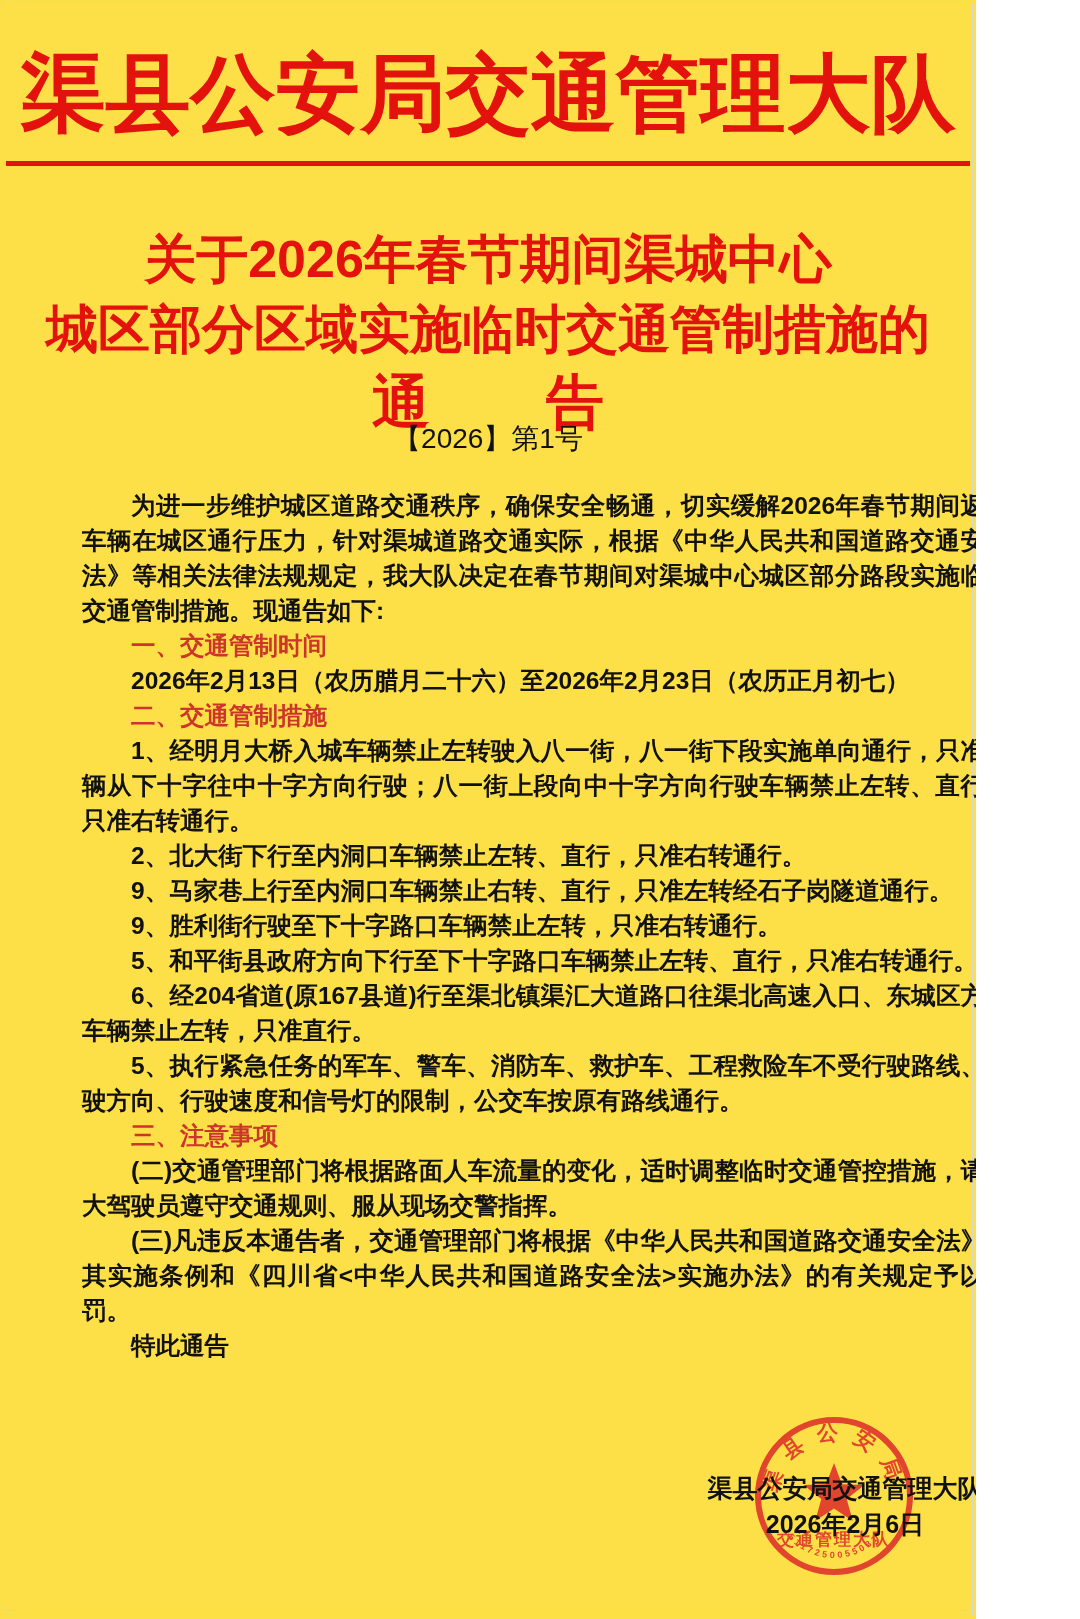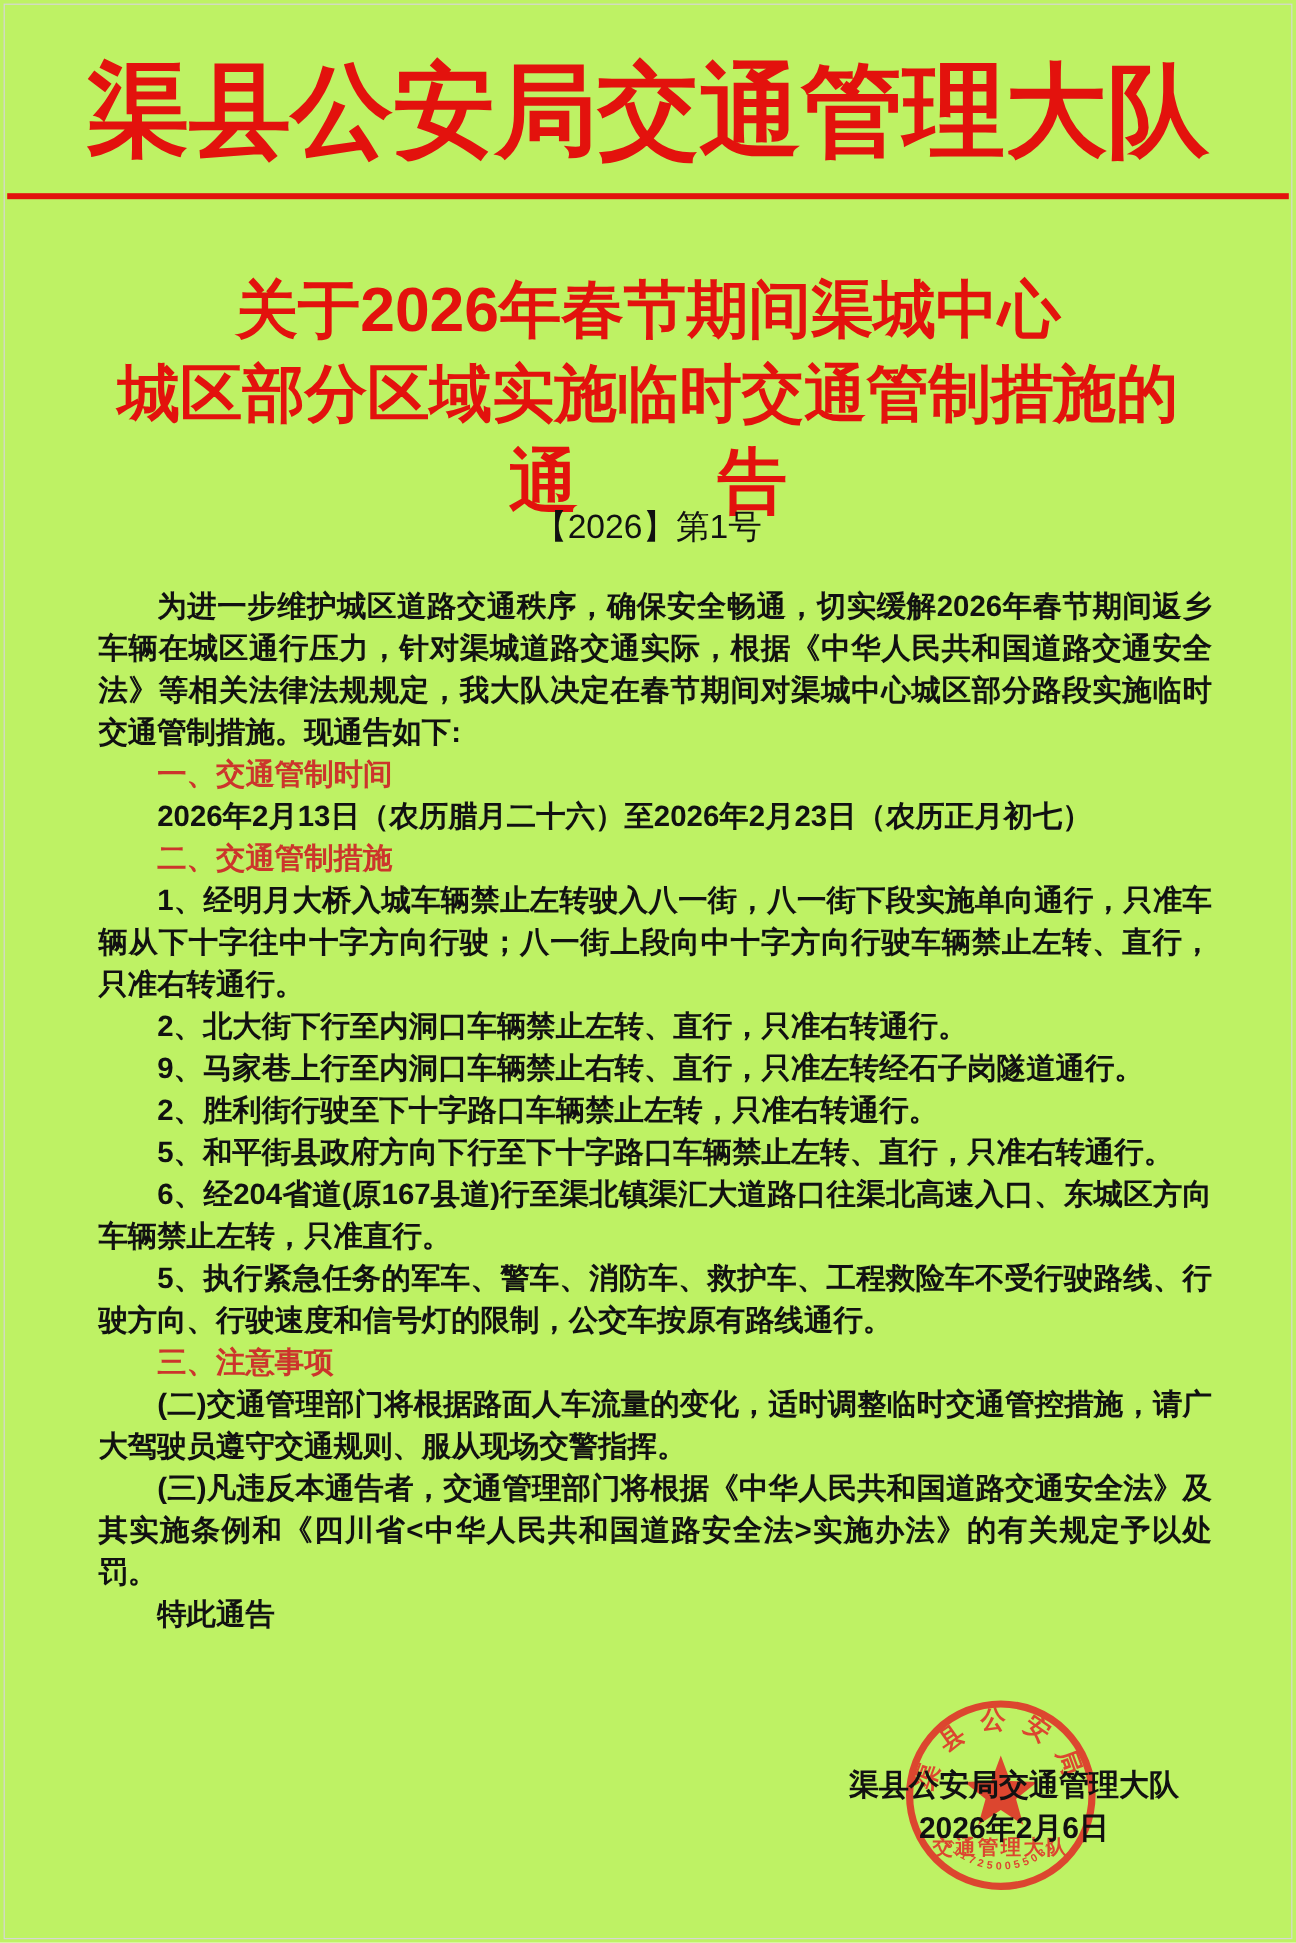--- a/index.html
+++ b/index.html
@@ -1,17 +1,17 @@
 <!DOCTYPE html>
 <html><head>
 <meta charset="utf-8">
 <style>
   html,body { margin:0; padding:0; background:#ffffff; }
   .page {
-    position:relative; width:1080px; height:1619px; background:#bef264;
+    position:relative; width:976px; height:1619px; background:#fde047;
     overflow:hidden; font-family:"Liberation Sans", sans-serif;
   }
   .frame {
     position:absolute; inset:3px; border:1px solid #d6d6d6; pointer-events:none;
   }
   .banner {
     position:absolute; left:0; right:0; top:28px; height:132px; line-height:132px;
     text-align:center; font-family:"Liberation Serif", serif; font-weight:bold;
     font-size:85px; white-space:nowrap;
   }
@@ -64,21 +64,21 @@
   <div class="body-flow">
     <p>为进一步维护城区道路交通秩序，确保安全畅通，切实缓解2026年春节期间返乡车辆在城区通行压力，针对渠城道路交通实际，根据《中华人民共和国道路交通安全法》等相关法律法规规定，我大队决定在春节期间对渠城中心城区部分路段实施临时交通管制措施。现通告如下:</p>
 
     <p style="color:#cc352c;">一、交通管制时间</p>
     <p>2026年2月13日（农历腊月二十六）至2026年2月23日（农历正月初七）</p>
 
     <p style="color:#cc352c;">二、交通管制措施</p>
     <p>1、经明月大桥入城车辆禁止左转驶入八一街，八一街下段实施单向通行，只准车辆从下十字往中十字方向行驶；八一街上段向中十字方向行驶车辆禁止左转、直行，只准右转通行。</p>
     <p>2、北大街下行至内洞口车辆禁止左转、直行，只准右转通行。</p>
     <p>9、马家巷上行至内洞口车辆禁止右转、直行，只准左转经石子岗隧道通行。</p>
-    <p>2、胜利街行驶至下十字路口车辆禁止左转，只准右转通行。</p>
+    <p>9、胜利街行驶至下十字路口车辆禁止左转，只准右转通行。</p>
     <p>5、和平街县政府方向下行至下十字路口车辆禁止左转、直行，只准右转通行。</p>
     <p>6、经204省道(原167县道)行至渠北镇渠汇大道路口往渠北高速入口、东城区方向车辆禁止左转，只准直行。</p>
     <p>5、执行紧急任务的军车、警车、消防车、救护车、工程救险车不受行驶路线、行驶方向、行驶速度和信号灯的限制，公交车按原有路线通行。</p>
 
     <p style="color:#cc352c;">三、注意事项</p>
     <p>(二)交通管理部门将根据路面人车流量的变化，适时调整临时交通管控措施，请广大驾驶员遵守交通规则、服从现场交警指挥。</p>
     <p>(三)凡违反本通告者，交通管理部门将根据《中华人民共和国道路交通安全法》及其实施条例和《四川省&lt;中华人民共和国道路安全法&gt;实施办法》的有关规定予以处罚。</p>
 
     <p class="closing">特此通告</p>
   </div>

